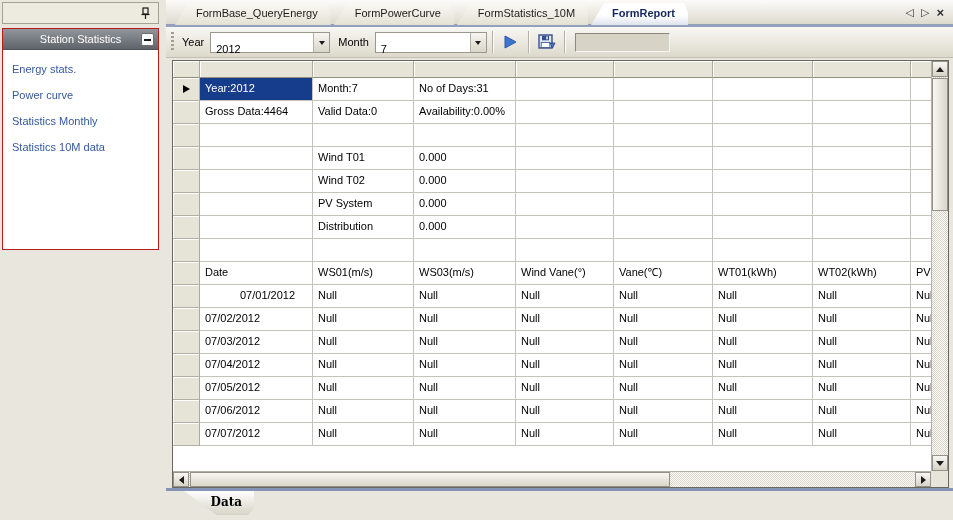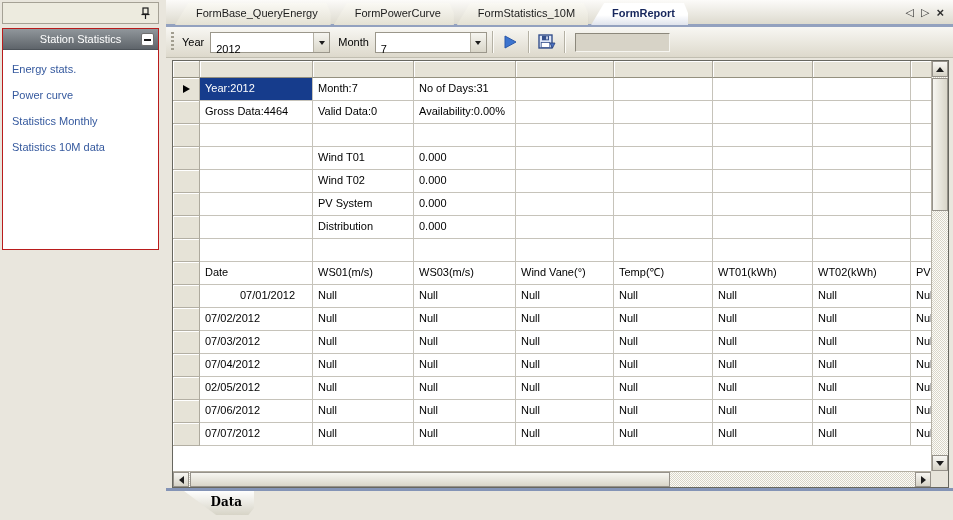--- a/index.html
+++ b/index.html
@@ -330,21 +330,21 @@
             <div class="cell" style="width: 100px;"></div>
             <div class="cell" style="width: 98px;"></div>
             <div class="cell" style="width: 60px;"></div>
           </div>
           <div class="grow">
             <div class="rowhead"></div>
             <div class="cell" style="width: 113px;">Date</div>
             <div class="cell" style="width: 101px;">WS01(m/s)</div>
             <div class="cell" style="width: 102px;">WS03(m/s)</div>
             <div class="cell" style="width: 98px;">Wind Vane(°)</div>
-            <div class="cell" style="width: 99px;">Temp(℃)</div>
+            <div class="cell" style="width: 99px;">Vane(℃)</div>
             <div class="cell" style="width: 100px;">WT01(kWh)</div>
             <div class="cell" style="width: 98px;">WT02(kWh)</div>
             <div class="cell" style="width: 60px;">PV01(kWh)</div>
           </div>
           <div class="grow">
             <div class="rowhead"></div>
             <div class="cell" style="width: 113px; padding-left: 40px;">07/01/2012</div>
             <div class="cell" style="width: 101px;">Null</div>
             <div class="cell" style="width: 102px;">Null</div>
             <div class="cell" style="width: 98px;">Null</div>
@@ -381,21 +381,21 @@
             <div class="cell" style="width: 101px;">Null</div>
             <div class="cell" style="width: 102px;">Null</div>
             <div class="cell" style="width: 98px;">Null</div>
             <div class="cell" style="width: 99px;">Null</div>
             <div class="cell" style="width: 100px;">Null</div>
             <div class="cell" style="width: 98px;">Null</div>
             <div class="cell" style="width: 60px;">Null</div>
           </div>
           <div class="grow">
             <div class="rowhead"></div>
-            <div class="cell" style="width: 113px;">02/05/2012</div>
+            <div class="cell" style="width: 113px;">07/05/2012</div>
             <div class="cell" style="width: 101px;">Null</div>
             <div class="cell" style="width: 102px;">Null</div>
             <div class="cell" style="width: 98px;">Null</div>
             <div class="cell" style="width: 99px;">Null</div>
             <div class="cell" style="width: 100px;">Null</div>
             <div class="cell" style="width: 98px;">Null</div>
             <div class="cell" style="width: 60px;">Null</div>
           </div>
           <div class="grow">
             <div class="rowhead"></div>

